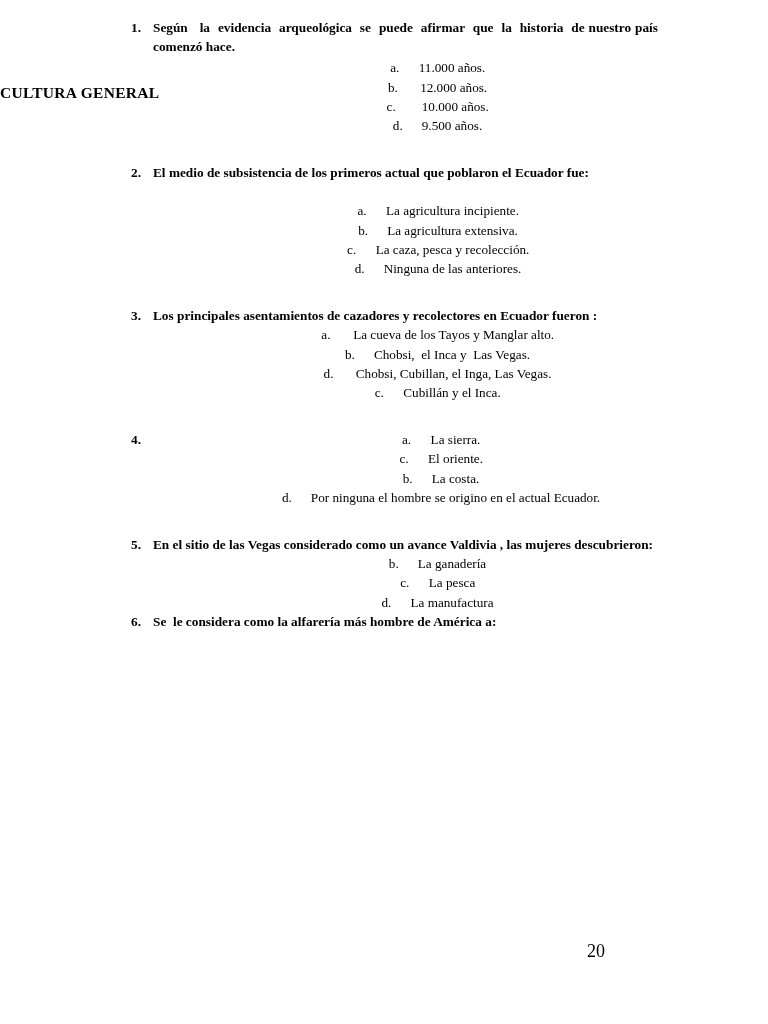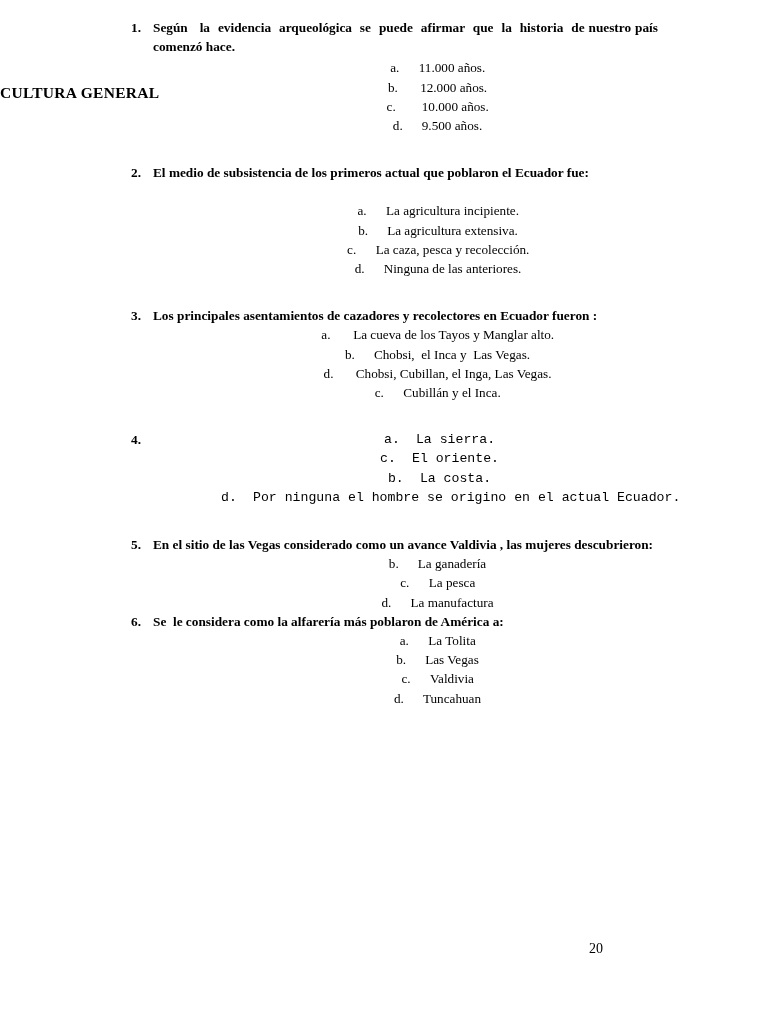--- a/index.html
+++ b/index.html
@@ -80,32 +80,32 @@
   .opt-letter {
     display: inline-block;
     width: 48px;
   }
   .opt-text {
     display: inline-block;
   }
   
   .opts-ind-67  { padding-left: 67px; }
   .opts-ind-68  { padding-left: 68px; }
-  .opts-ind-74  { padding-left: 74px; font-family: Liberation Mono, monospace; }
+  .opts-ind-74  { padding-left: 74px; }
   .gap-md  { height: 19px; }
   .gap-lg  { height: 28px; }
   .gap-xs  { height: 2px; }
 
   .page-number {
     position: absolute;
     left: 0;
     top: 941px;
     width: 668px;
     text-align: center;
-    font-size: 14px;
+    font-size: 18px;
   }
   .page-number span {
     position: relative;
     left: 262px; 
   }
 </style>
 </head>
 <body>
 
 <div class="page">
@@ -180,28 +180,22 @@
         </p>
         <ul class="options opts-ind-67">
           <li class="option"><span class="opt-letter">b.</span><span class="opt-text">La ganadería</span></li>
           <li class="option"><span class="opt-letter">c.</span><span class="opt-text">La pesca</span></li>
           <li class="option"><span class="opt-letter">d.</span><span class="opt-text">La manufactura</span></li>
         </ul>
       </div>
 
       <div class="question-block">
         <p class="q-stem no-justify">
-          <span class="q-num">6.</span><span class="q-text">Se  le considera como la alfarería más poblaron de América a:</span>
-        </p>
-        <ul class="options opts-ind-67">
-          <li class="option"><span class="opt-letter">a.</span><span class="opt-text">La Tolita</span></li>
-          <li class="option"><span class="opt-letter">b.</span><span class="opt-text">Las Vegas</span></li>
-          <li class="option"><span class="opt-letter">c.</span><span class="opt-text">Valdivia</span></li>
-          <li class="option"><span class="opt-letter">d.</span><span class="opt-text">Tuncahuan</span></li>
-        </ul>
+          <span class="q-num">6.</span><span class="q-text">Se  le considera como la alfarería más hombre de América a:</span>
+        </p>
       </div>
 
     </div>
   </div>
 
   <div class="page-number">
     <span>20</span>
   </div>
 
 </div>

